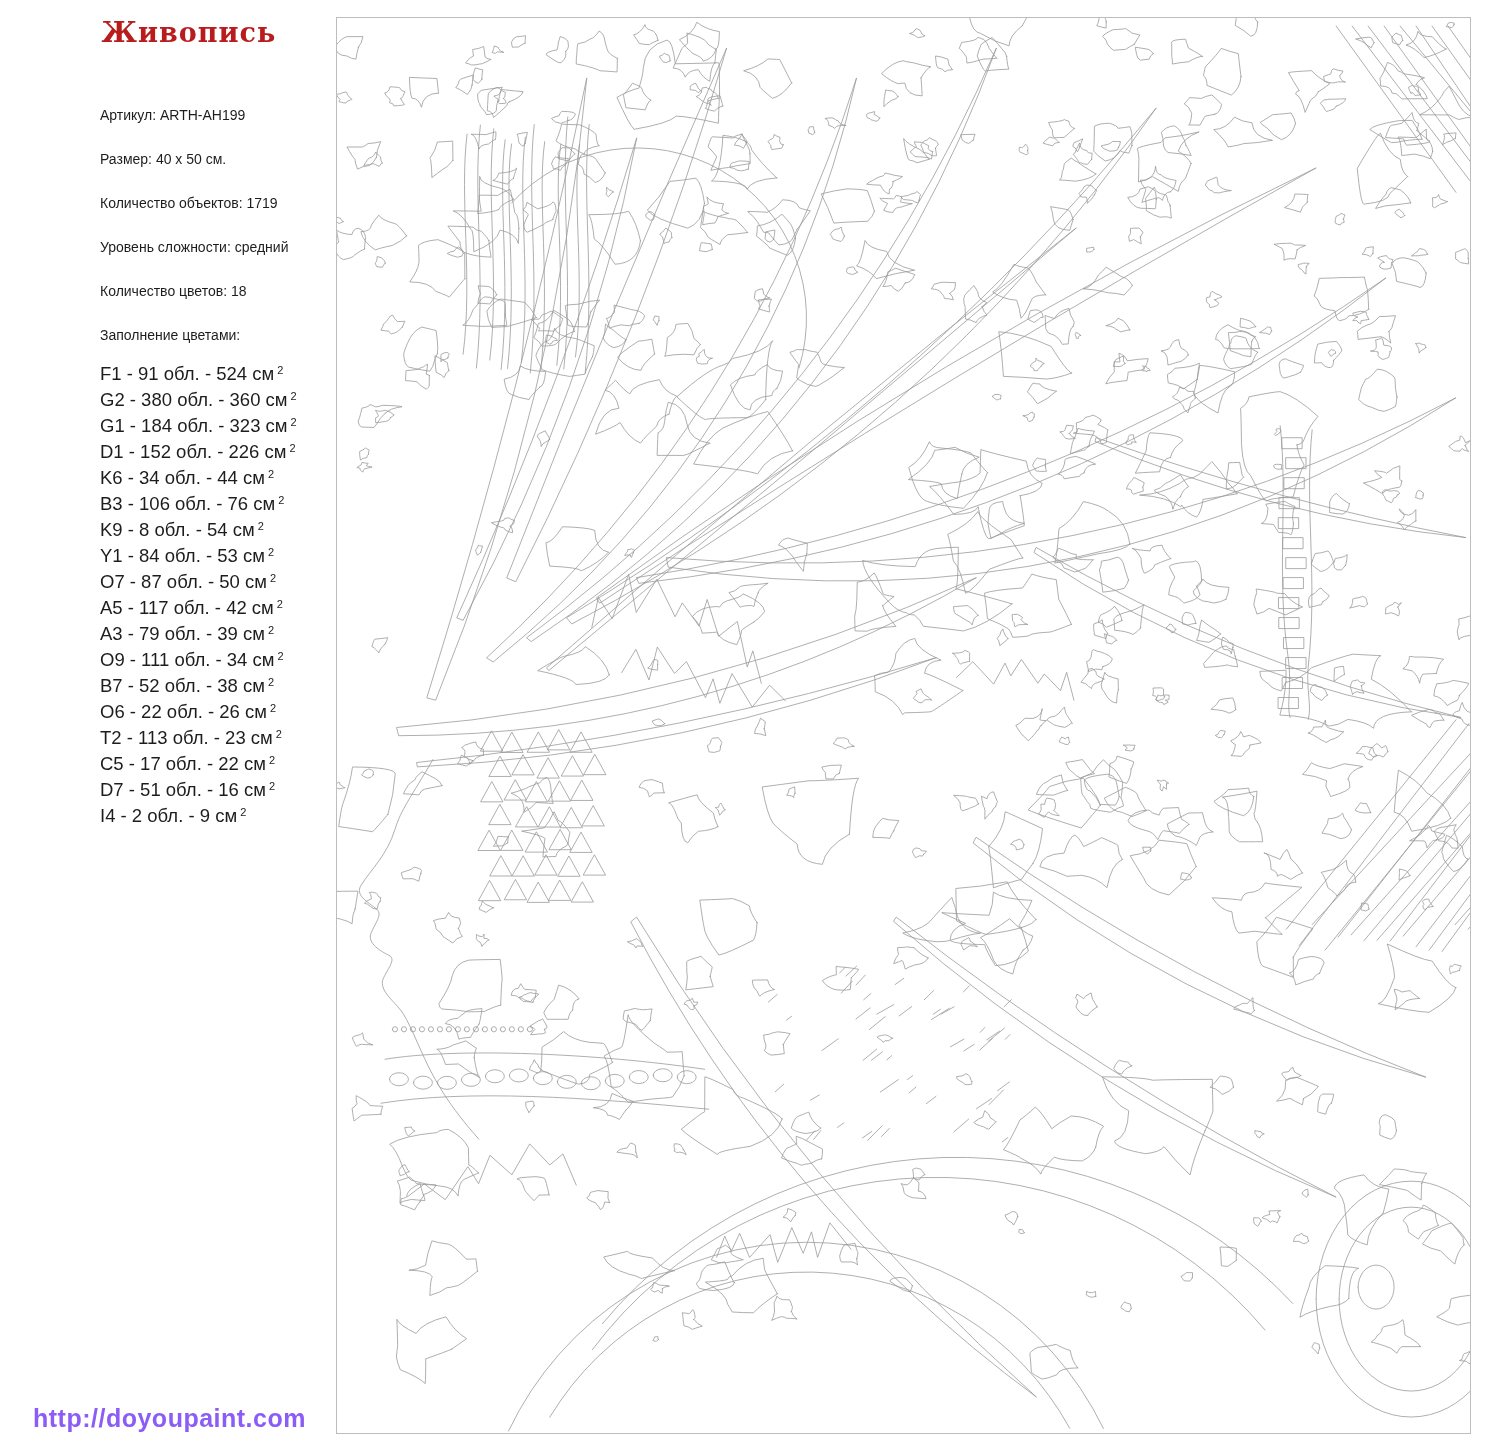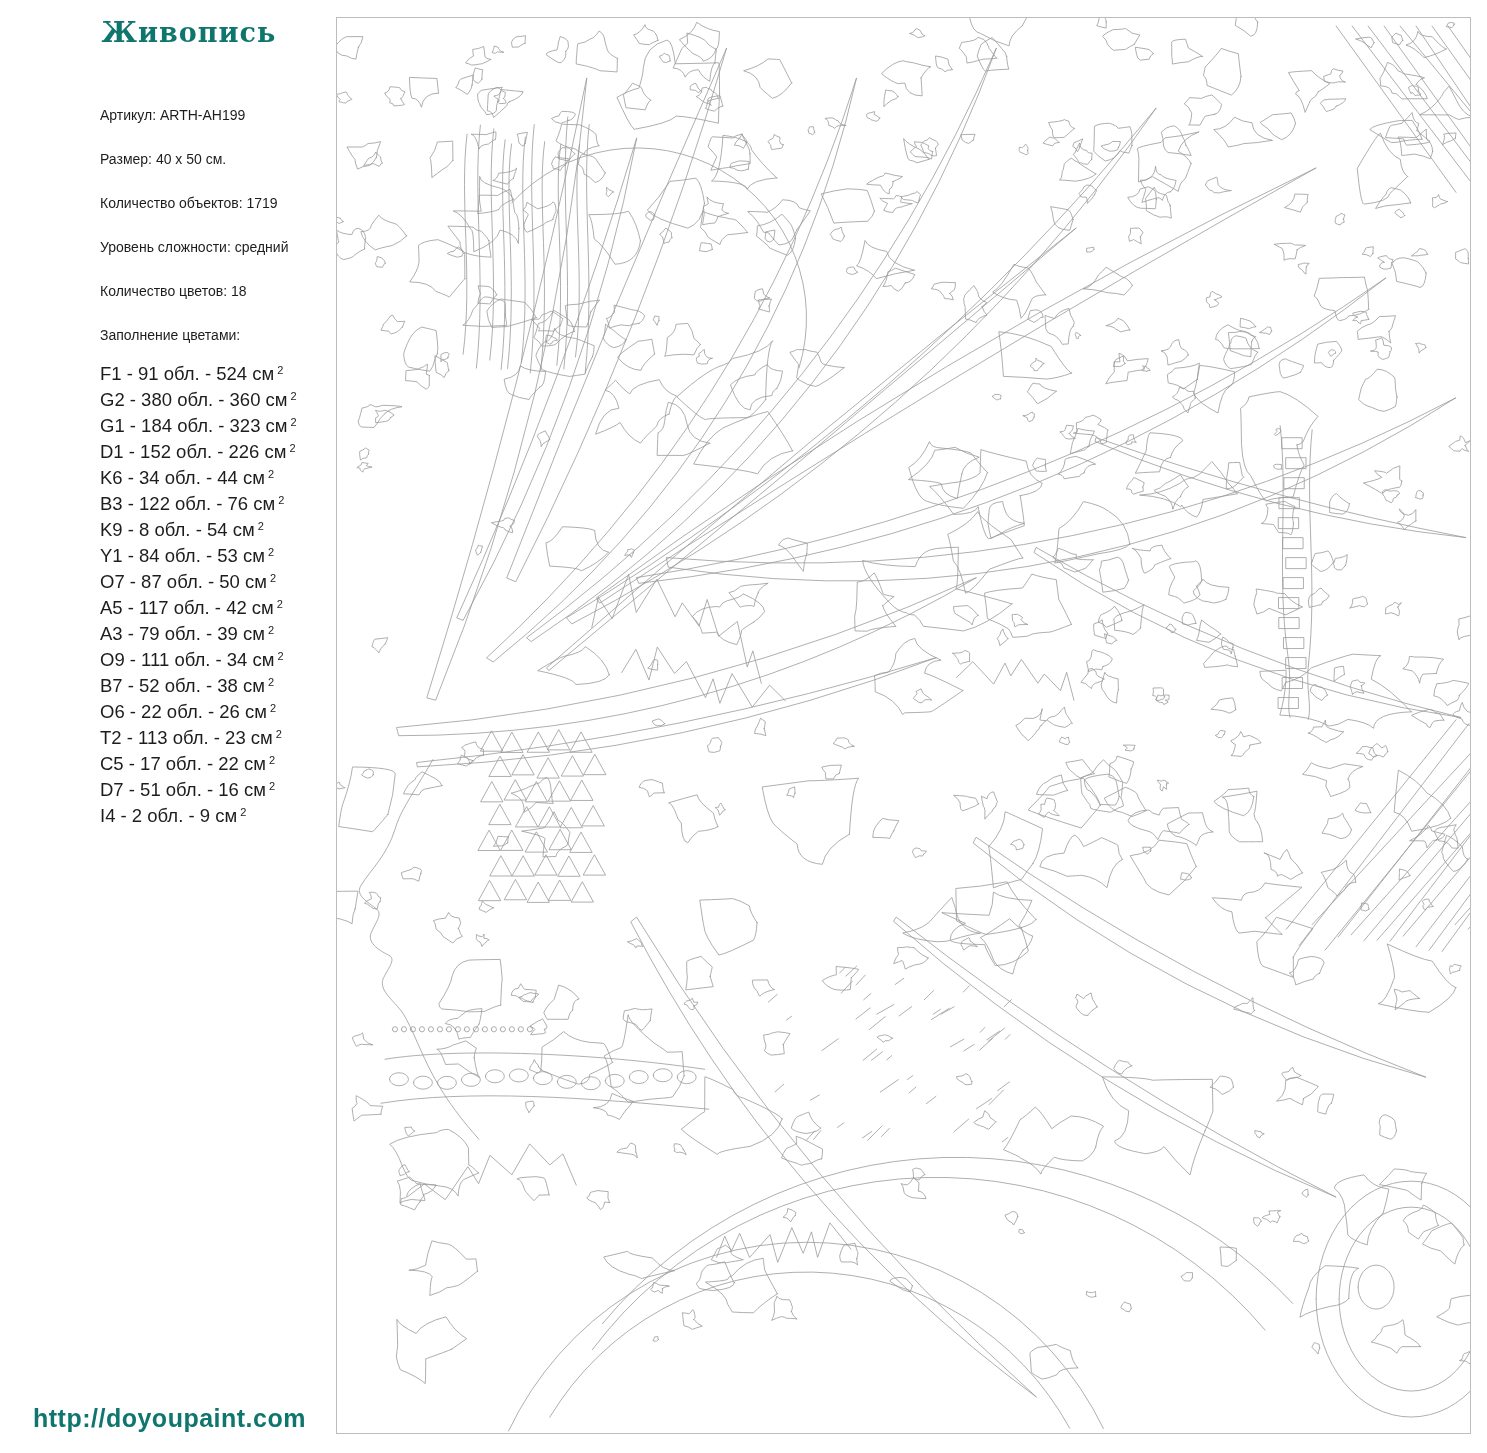--- a/index.html
+++ b/index.html
@@ -3,33 +3,33 @@
 <meta charset="utf-8">
 <style>
   * { margin:0; padding:0; box-sizing:border-box; }
   html,body { width:1487px; height:1453px; background:#ffffff; overflow:hidden;
               font-family:"Liberation Sans", sans-serif; color:#1d1d1f; }
   .page { position:relative; width:1487px; height:1453px; background:#fff; }
 
   
   .brand { position:absolute; left:84px; top:14px; width:210px; text-align:center;
            font-family:"DejaVu Serif", serif; font-weight:bold; font-size:27px; line-height:37px;
-           letter-spacing:1px; color:#0f766e; }
+           letter-spacing:1px; color:#b91c1c; }
   .brand .tm { font-size:13px; vertical-align:14px; margin-left:6px; letter-spacing:0; }
 
   .info { position:absolute; left:100px; top:104px; width:250px; font-size:14px; line-height:22px; }
   .info .line { margin-bottom:22px; white-space:nowrap; }
 
   .color-list { position:absolute; left:100px; top:359px; width:260px;
                 font-size:18.5px; line-height:23px; }
   .color-row { white-space:nowrap; }
   .color-row sup { font-size:11px; vertical-align:6px; margin-left:3px; }
 
   .site-url { position:absolute; left:33px; top:1404px; font-size:25px; letter-spacing:0.5px;
-              font-weight:bold; color:#0f766e; font-stretch:normal; }
+              font-weight:bold; color:#8b5cf6; font-stretch:normal; }
 
   
   .artwork-frame { position:absolute; left:336px; top:17px; width:1135px; height:1417px;
                    border:1px solid #bdbdbd; background:#fff; overflow:hidden; }
   .artwork-frame svg { display:block; width:100%; height:100%; }
 </style>
 </head>
 <body>
 
 <div class="page">
@@ -46,21 +46,21 @@
     <div class="line">Количество цветов: 18</div>
     <div class="line">Заполнение цветами:</div>
   </div>
 
   <div class="color-list">
       <div class="color-row"><span>F1 - 91 обл. - 524 см</span><sup>2</sup></div>
       <div class="color-row"><span>G2 - 380 обл. - 360 см</span><sup>2</sup></div>
       <div class="color-row"><span>G1 - 184 обл. - 323 см</span><sup>2</sup></div>
       <div class="color-row"><span>D1 - 152 обл. - 226 см</span><sup>2</sup></div>
       <div class="color-row"><span>K6 - 34 обл. - 44 см</span><sup>2</sup></div>
-      <div class="color-row"><span>B3 - 122 обл. - 76 см</span><sup>2</sup></div>
+      <div class="color-row"><span>B3 - 106 обл. - 76 см</span><sup>2</sup></div>
       <div class="color-row"><span>K9 - 8 обл. - 54 см</span><sup>2</sup></div>
       <div class="color-row"><span>Y1 - 84 обл. - 53 см</span><sup>2</sup></div>
       <div class="color-row"><span>O7 - 87 обл. - 50 см</span><sup>2</sup></div>
       <div class="color-row"><span>A5 - 117 обл. - 42 см</span><sup>2</sup></div>
       <div class="color-row"><span>A3 - 79 обл. - 39 см</span><sup>2</sup></div>
       <div class="color-row"><span>O9 - 111 обл. - 34 см</span><sup>2</sup></div>
       <div class="color-row"><span>B7 - 52 обл. - 38 см</span><sup>2</sup></div>
       <div class="color-row"><span>O6 - 22 обл. - 26 см</span><sup>2</sup></div>
       <div class="color-row"><span>T2 - 113 обл. - 23 см</span><sup>2</sup></div>
       <div class="color-row"><span>C5 - 17 обл. - 22 см</span><sup>2</sup></div>

